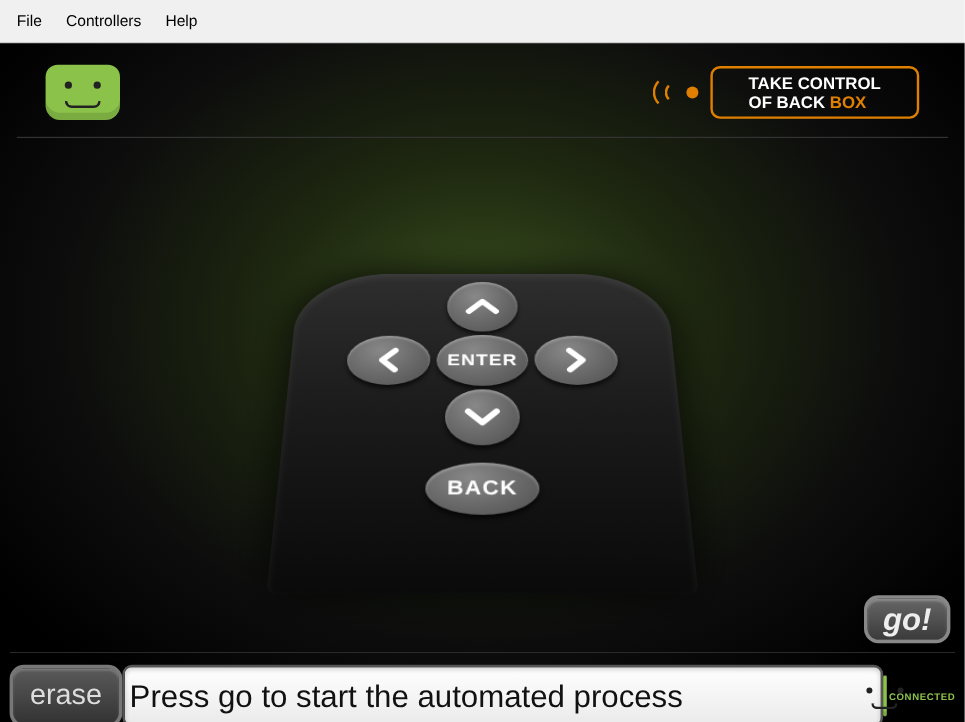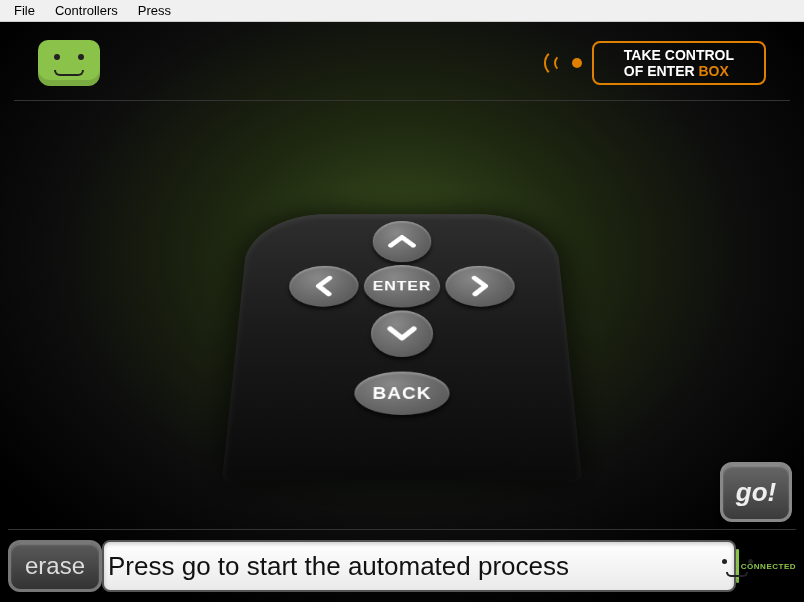--- a/index.html
+++ b/index.html
@@ -1,19 +1,19 @@
 <!DOCTYPE html>
 <html><head>
 <meta charset="utf-8">
 <style>
   * { box-sizing: border-box; margin: 0; padding: 0; }
   html, body { width: 804px; height: 602px; overflow: hidden; font-family: Arial, sans-serif; }
   
   .menubar {
-    height: 22px;
+    height: 36px;
     background: #f0f0f0;
     border-bottom: 1px solid #ccc;
     display: flex;
     align-items: center;
     padding: 0 4px;
     font-size: 13px;
   }
   .menubar-item { padding: 2px 10px; cursor: pointer; }
   
   .app-body {
@@ -106,21 +106,21 @@
   .btn-enter { width: 86px; height: 58px; font-size: 18px; letter-spacing: 1px; }
   .btn-back { width: 100px; height: 52px; font-size: 20px; letter-spacing: 1px; margin-top: 18px; }
   
   .firmware {
     position: absolute; left: 8px; bottom: 76px;
     color: #999; font-size: 20px;
   }
   
   .go-btn {
     position: absolute; right: 12px; bottom: 80px;
-    width: 72px; height: 60px;
+    width: 72px; height: 40px;
     background: linear-gradient(180deg, #666 0%, #3b3b3b 100%);
     border: 3px solid #888; border-radius: 12px;
     color: #eee; font-size: 26px; font-weight: bold; font-style: italic;
     display:flex; align-items:center; justify-content:center;
     box-shadow: inset 0 2px 2px rgba(255,255,255,0.25), 0 2px 4px rgba(0,0,0,0.6);
     cursor:pointer;
     margin-left:12px;
   }
   
   .bottom-bar {
@@ -165,41 +165,41 @@
     width: 22px; height:5px; border:2px solid #222; border-top:none; border-radius:0 0 20px 20px;
   }
   .conn-label { color:#8bc34a; font-size:8px; font-weight:bold; letter-spacing:0.5px; }
 </style>
 </head>
 <body>
 
 <div class="menubar">
   <div class="menubar-item">File</div>
   <div class="menubar-item">Controllers</div>
-  <div class="menubar-item">Press</div>
+  <div class="menubar-item">Help</div>
 </div>
 
 <div class="app-body">
 
   <div class="header">
     <div class="logo-area">
       <div class="logo-icon">
           <div class="logo-mouth"></div>
         </div>
     </div>
     <div class="take-control">
       <div class="antenna">
         <div class="antenna-wave w2"></div>
         <div class="antenna-wave w1"></div>
         <div class="antenna-dot"></div>
       </div>
       <div class="tc-box">
         <div>TAKE CONTROL</div>
         <div>
-          <span>OF ENTER </span><span class="orange">BOX</span>
+          <span>OF BACK </span><span class="orange">BOX</span>
         </div>
       </div>
     </div>
   </div>
 
   <div class="remote-area">
     <div class="remote-body">
       <div class="dpad">
         <div class="dpad-row">
           <div class="oval-btn btn-v">

